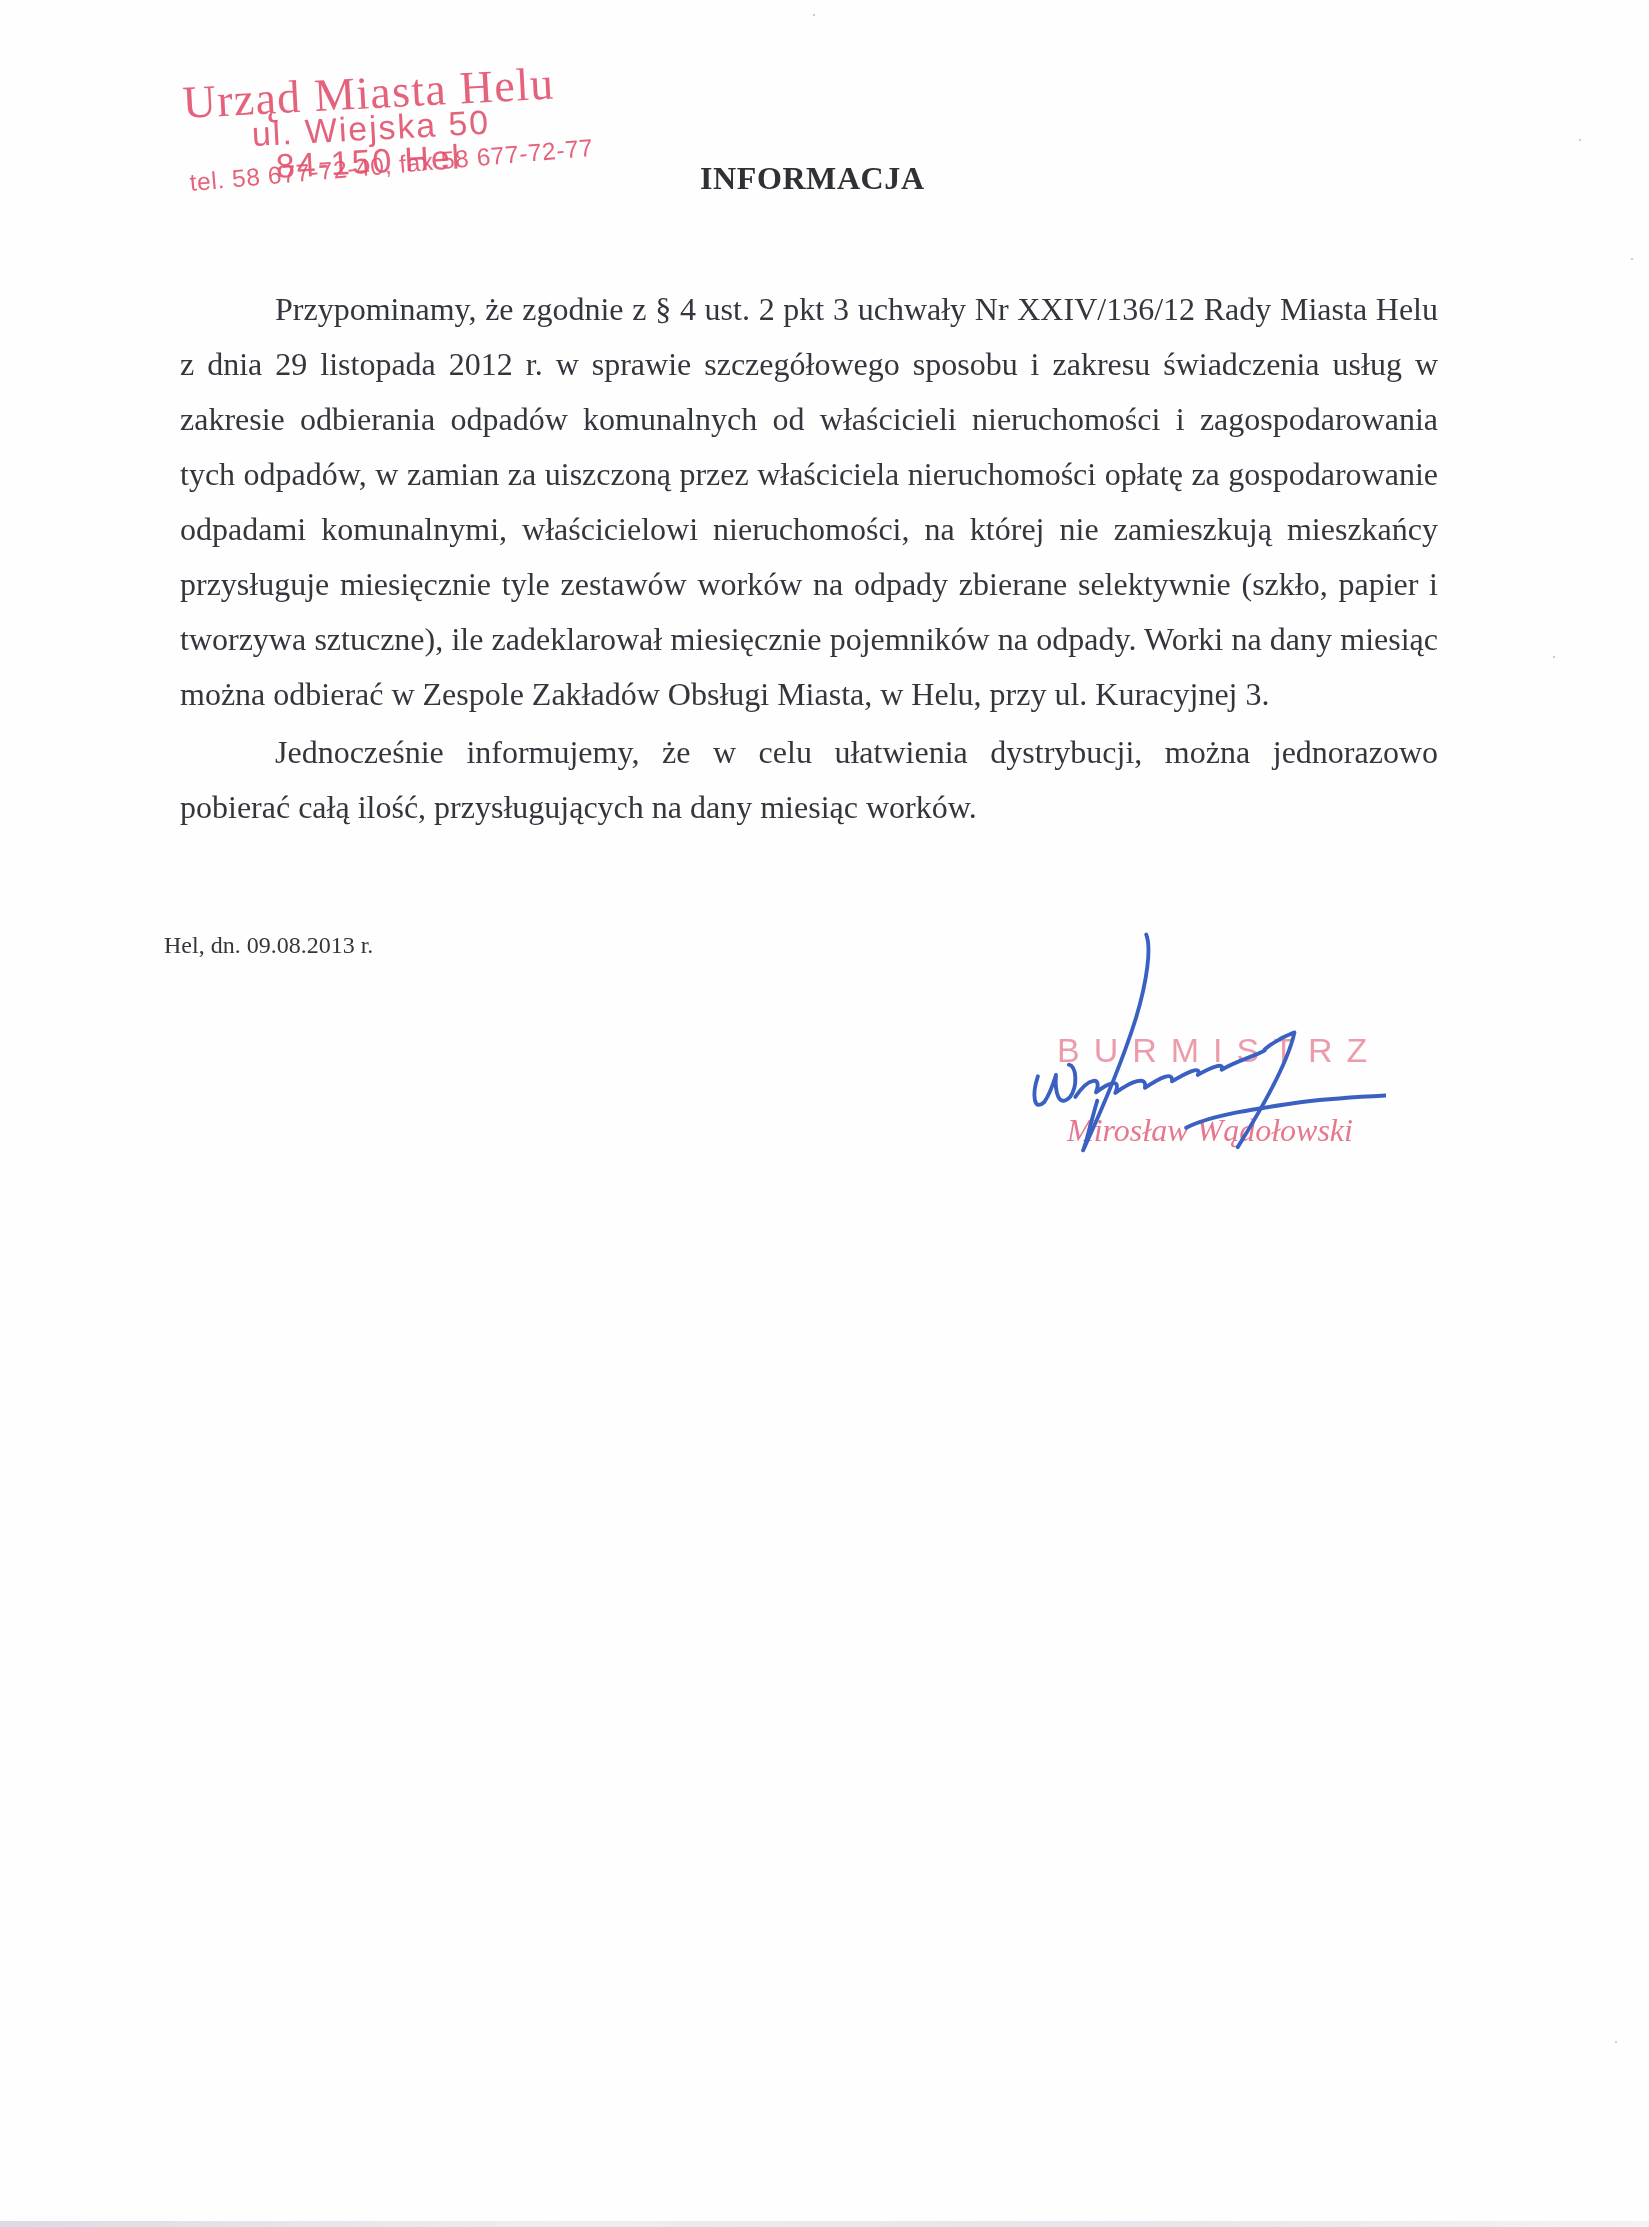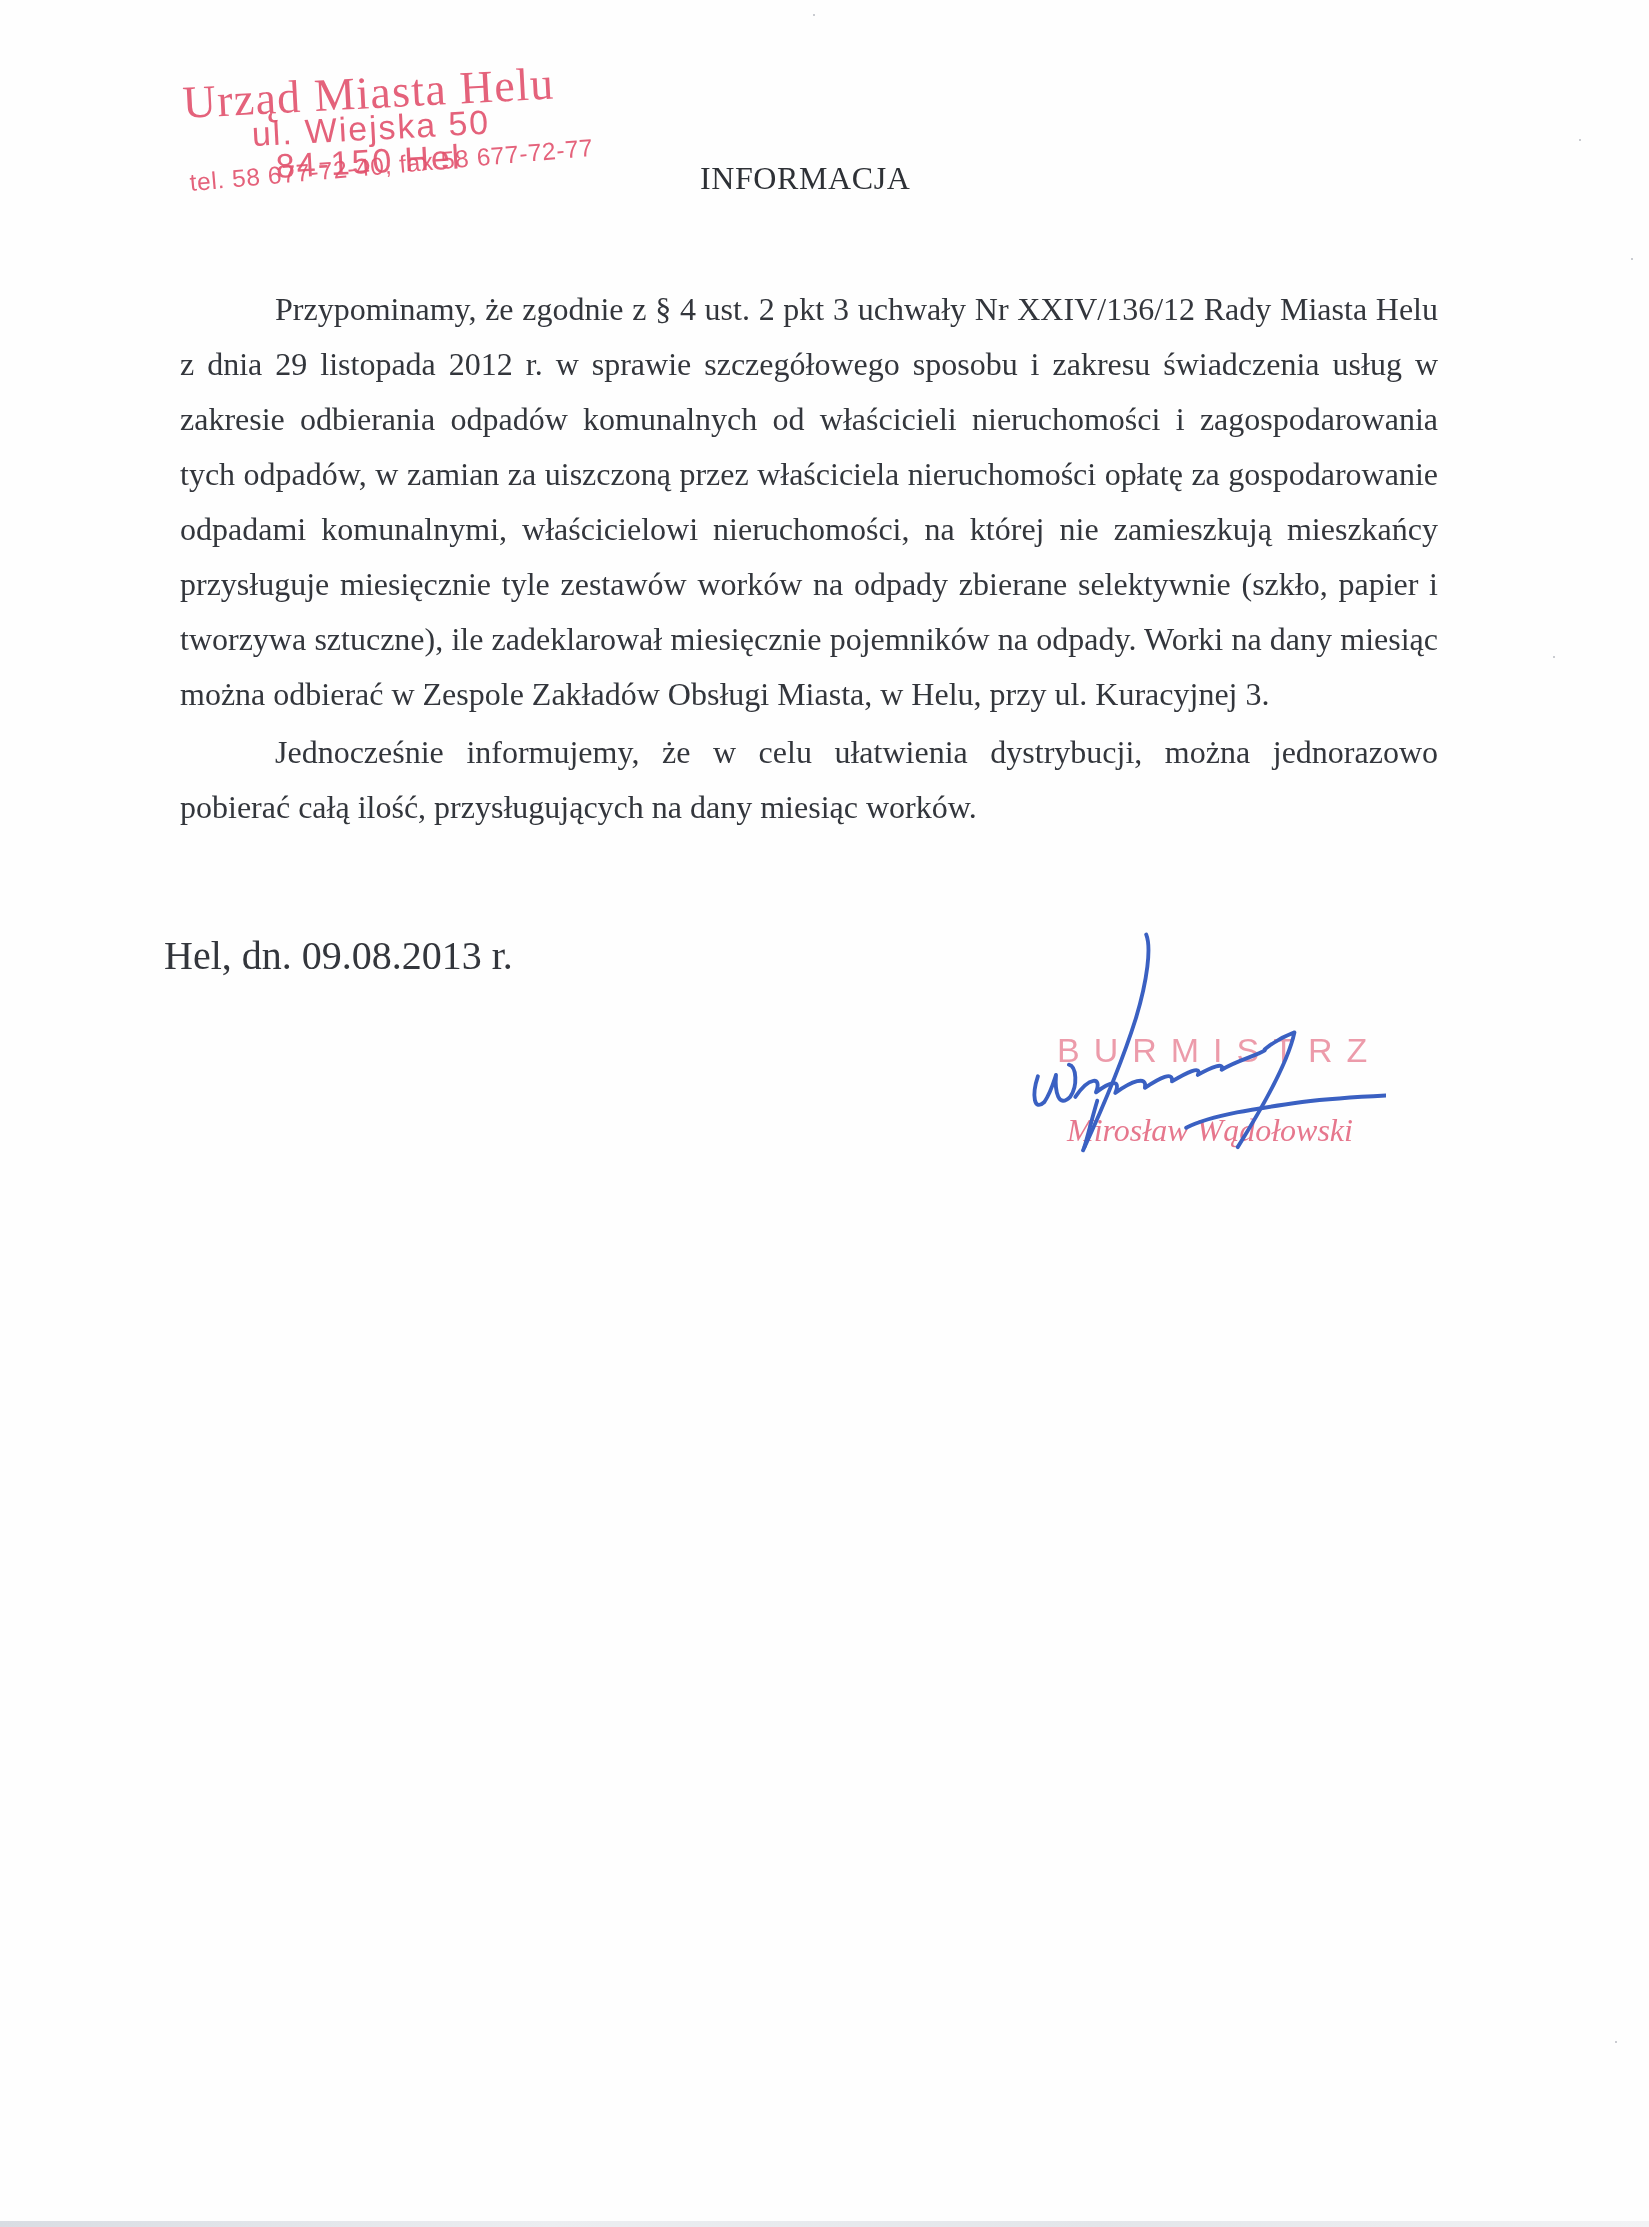--- a/index.html
+++ b/index.html
@@ -7,28 +7,28 @@
          font-family:"Liberation Serif", "DejaVu Serif", serif; color:#33363c; }
   .page { position:absolute; left:0; top:0; width:1650px; height:2227px; background:#fefefe; }
 
   
   .stamp { position:absolute; color:#e2526d; font-family:"Liberation Serif", serif; white-space:nowrap; opacity:.9; }
   .stamp-l1 { left:184px; top:76px; font-size:46px; transform:rotate(-3deg); transform-origin:left bottom; letter-spacing:1.3px; }
   .stamp-l2 { left:253px; top:115px; font-size:34px; transform:rotate(-3deg); transform-origin:left bottom; letter-spacing:1.9px; font-family:"Liberation Sans", sans-serif; font-weight:300; }
   .stamp-l3 { left:277px; top:147px; font-size:34px; transform:rotate(-3deg); transform-origin:left bottom; letter-spacing:1.9px; font-family:"Liberation Sans", sans-serif; }
   .stamp-l4 { left:191px; top:169px; font-size:24.5px; transform:rotate(-5deg); transform-origin:left bottom; letter-spacing:0.6px; font-family:"Liberation Sans", sans-serif; }
 
-  .title { position:absolute; left:700px; top:160px; font-size:32px; font-weight:normal; letter-spacing:0.6px; color:#2e3136; }
+  .title { position:absolute; left:700px; top:160px; font-size:32px; font-weight:bold; letter-spacing:0.6px; color:#2e3136; }
 
   .body-text { position:absolute; left:164px; width:1290px; font-size:32px; line-height:55px; text-align:justify; }
   .para1 { top:266px; text-indent:95px; }
   .para2 { top:709px; text-indent:95px; }
   .body-text p { margin:16px; }
 
-  .date { position:absolute; left:164px; top:932px; font-size:40px; }
+  .date { position:absolute; left:164px; top:932px; font-size:24px; }
 
   
   .sig-stamp-title { position:absolute; left:1057px; top:1031px; font-size:34px; color:#e77b8f; letter-spacing:14px; font-family:"Liberation Sans", sans-serif; opacity:.75; }
   .sig-stamp-name { position:absolute; left:1067px; top:1112px; font-size:32px; color:#e2607a; font-style:italic; font-family:"Liberation Serif", serif; opacity:.85; }
   .signature { position:absolute; left:1025px; top:928px; width:361px; height:232px; }
 
   .scan-band { position:absolute; left:0; bottom:0; width:1650px; height:6.4px; background:linear-gradient(90deg,#d9dde3,#eceef1,#e3e6ea,#f2f3f5); }
   .speck { position:absolute; width:1.9px; height:1.9px; border-radius:50%; background:#b9bcc2; }
 </style>
 </head>

